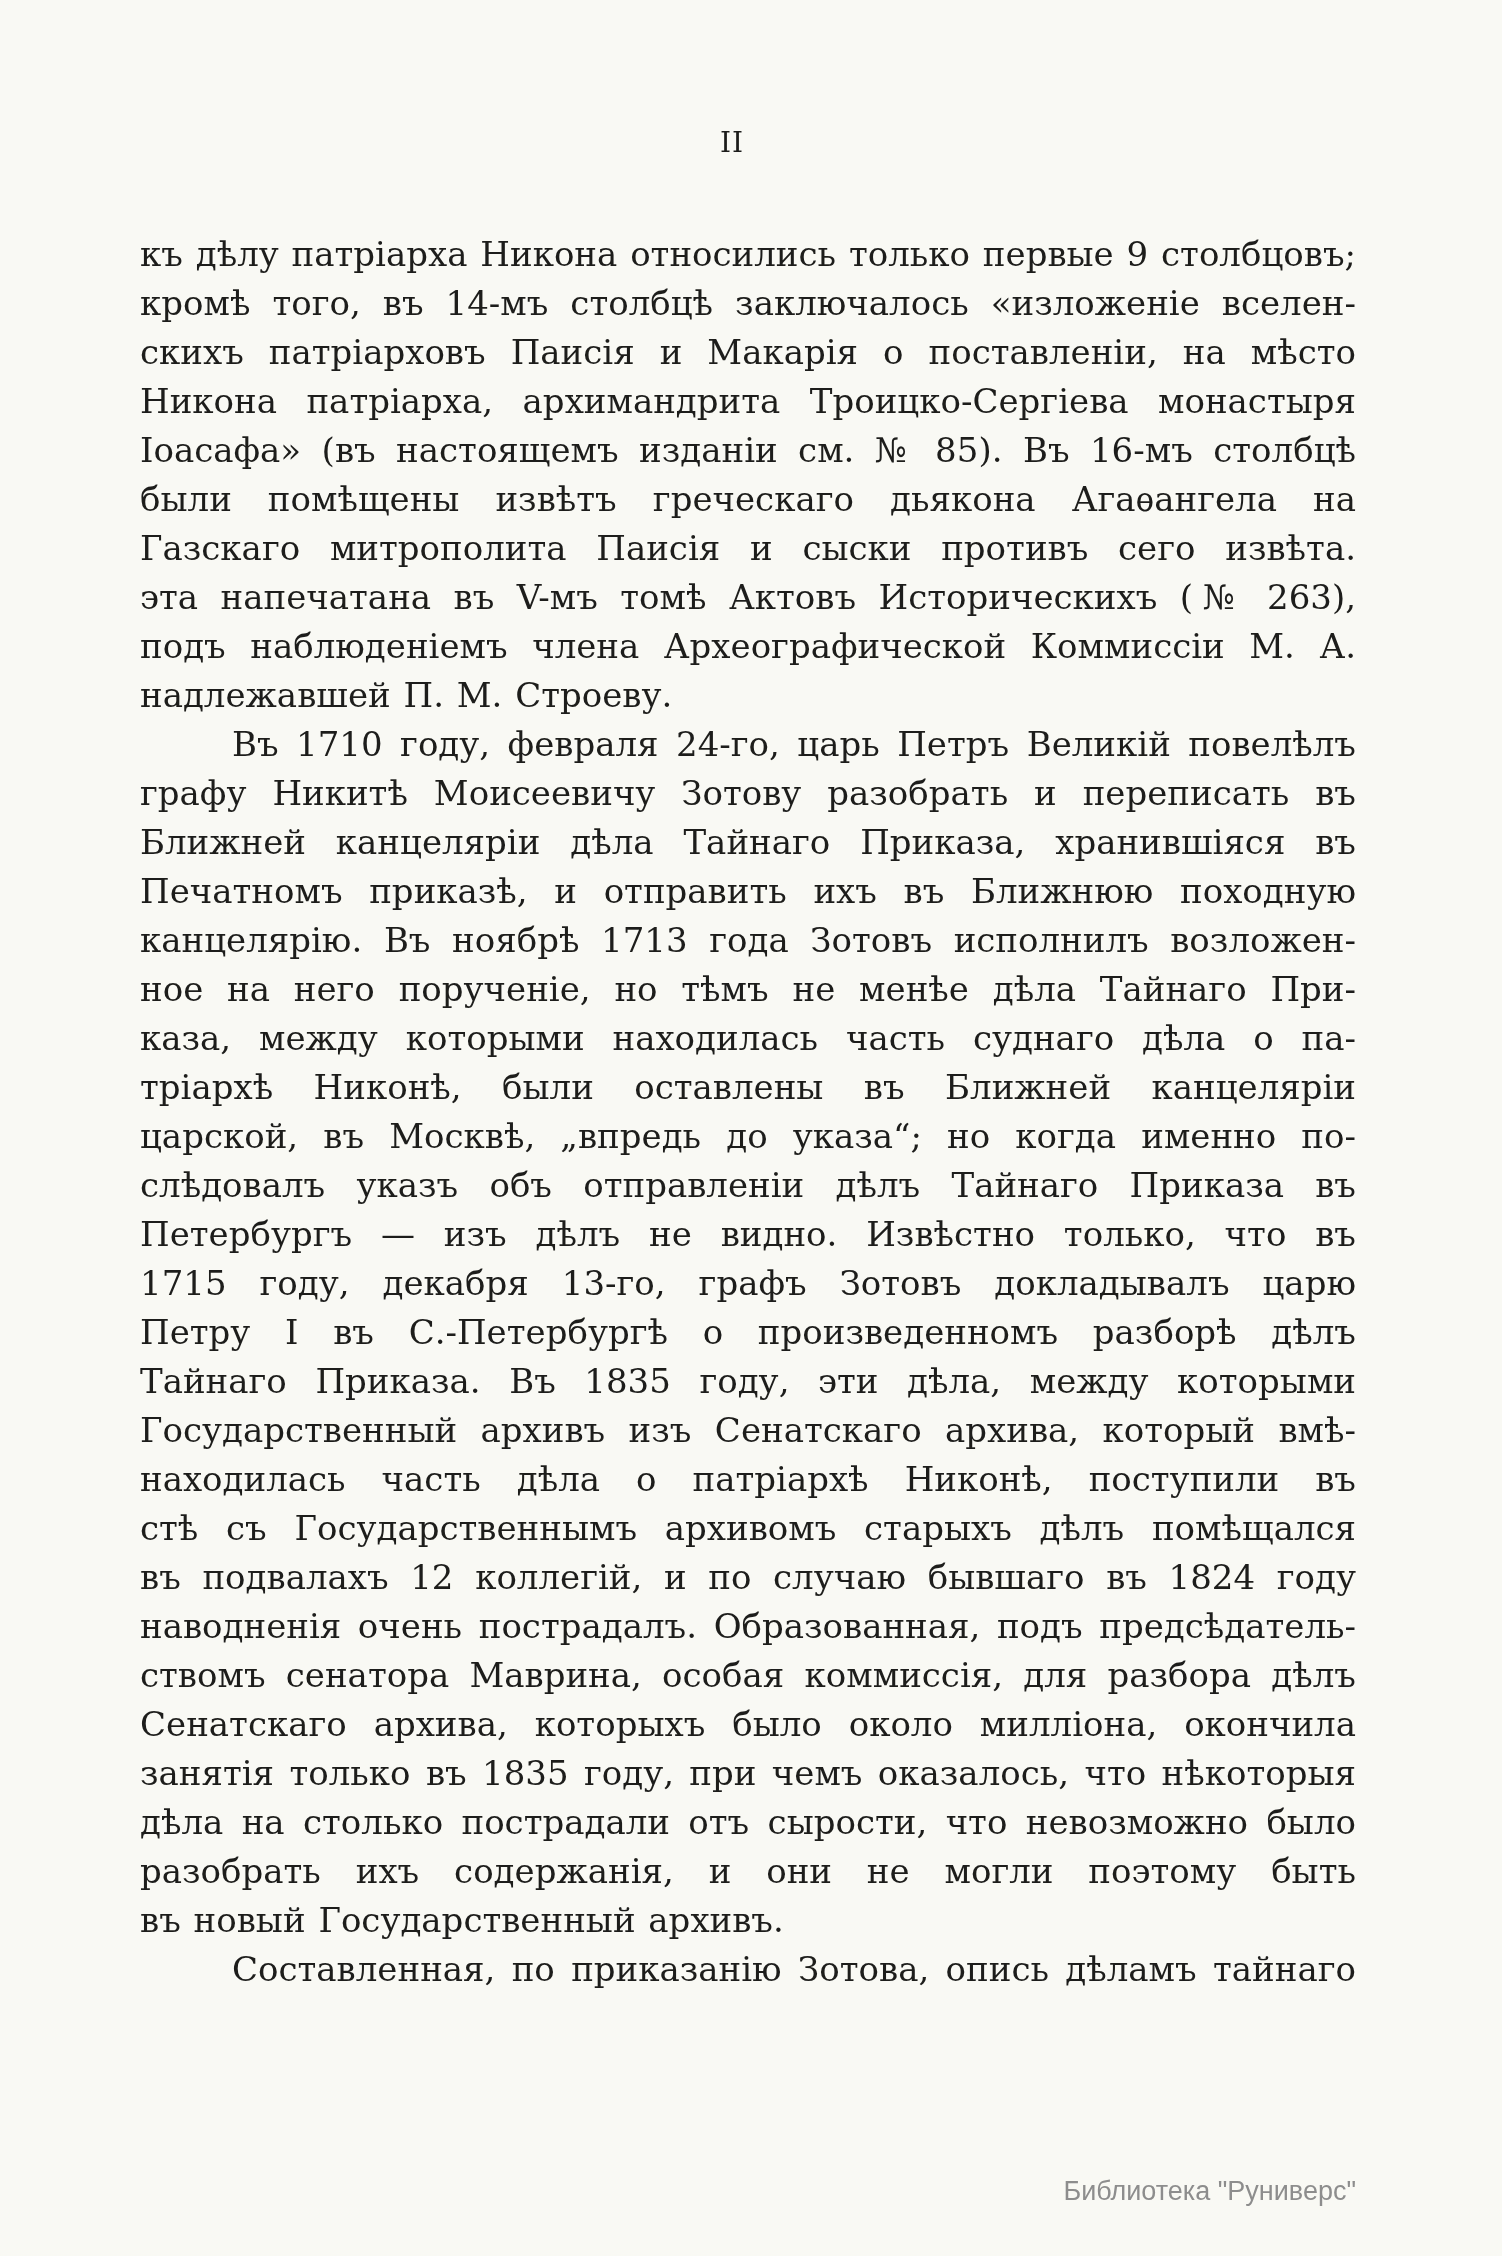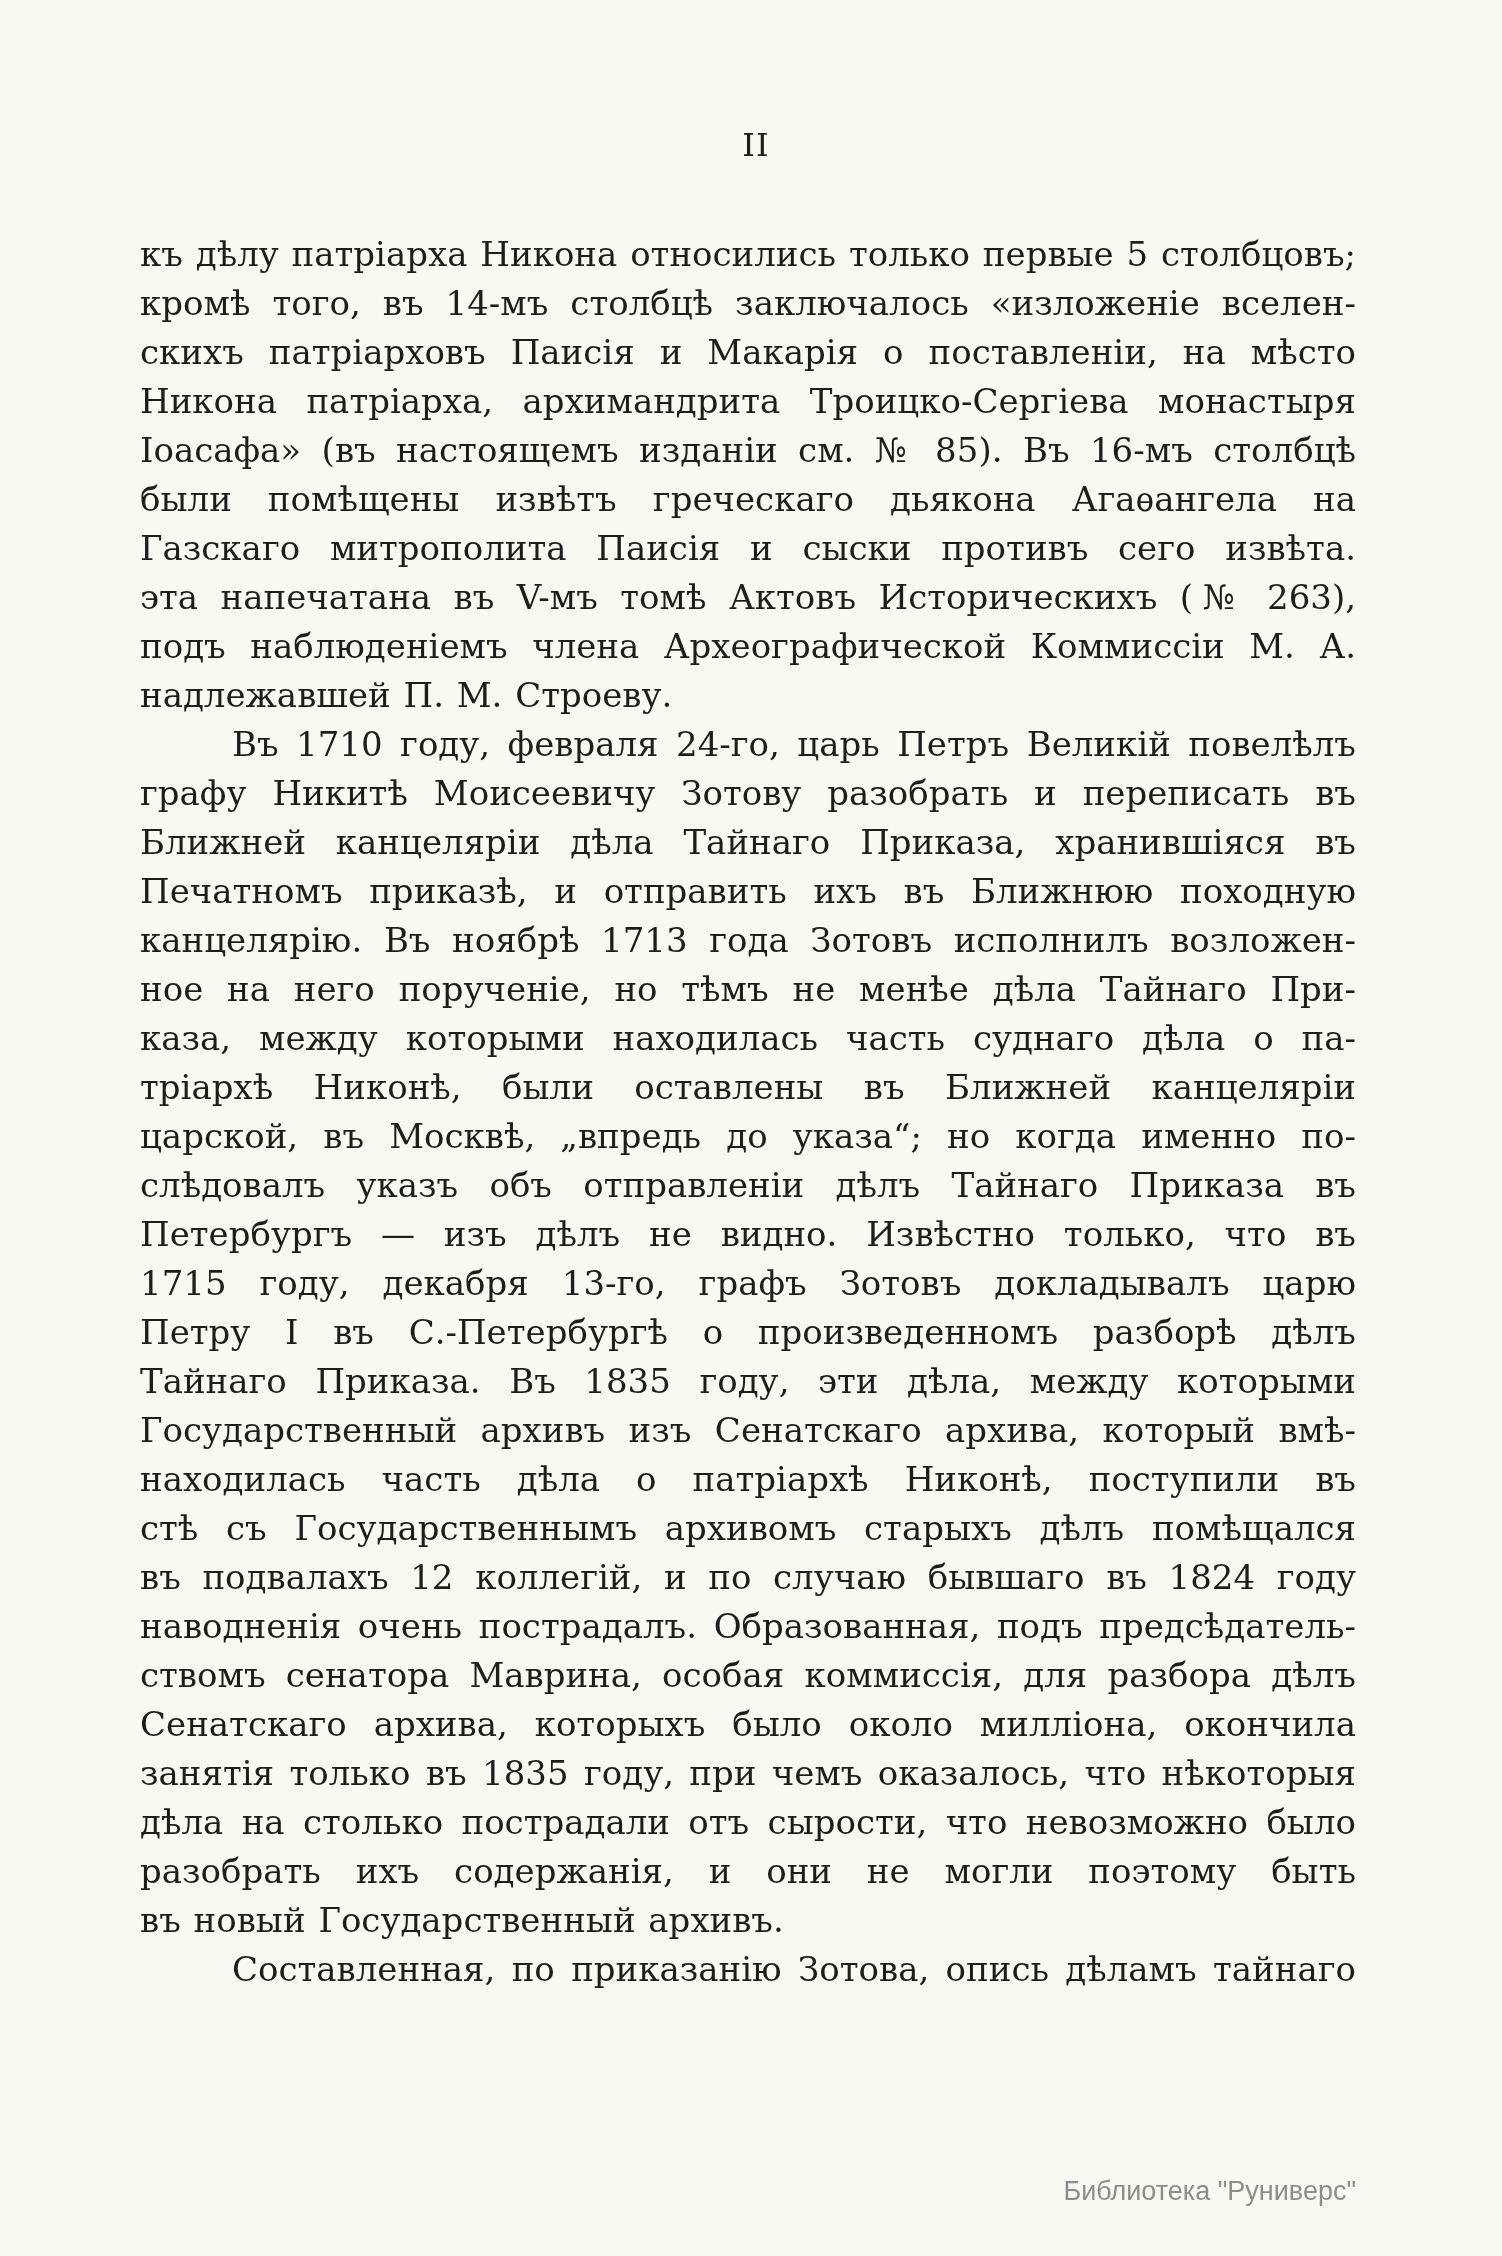--- a/index.html
+++ b/index.html
@@ -13,25 +13,25 @@
     background: #f9f9f4;
     font-family: "DejaVu Serif", serif;
     overflow: hidden;
   }
   .page {
     position: absolute;
     inset: 0;
   }
   .page-number {
     position: absolute;
-    left: 148px;
+    left: 124px;
     top: 126px;
     width: 1216px;
     text-align: center;
-    font-size: 32px;
+    font-size: 28px;
     color: #1d1d1b;
     letter-spacing: 1px;
   }
   .text-block {
     position: absolute;
     left: 140px;
     top: 230px;
     width: 1216px;
     color: #1d1d1b;
   }
@@ -67,21 +67,21 @@
   }
 </style>
 </head>
 <body>
 
 <div class="page">
   <div class="page-number">II</div>
 
   <div class="text-block">
       <div class="paragraph">
-        <div class="line">къ дѣлу патріарха Никона относились только первые 5 столбцовъ;</div>
+        <div class="line">къ дѣлу патріарха Никона относились только первые 9 столбцовъ;</div>
         <div class="line">кромѣ того, въ 14-мъ столбцѣ заключалось «изложеніе вселен-</div>
         <div class="line">скихъ патріарховъ Паисія и Макарія о поставленіи, на мѣсто</div>
         <div class="line">Никона патріарха, архимандрита Троицко-Сергіева монастыря</div>
         <div class="line">Іоасафа» (въ настоящемъ изданіи см. № 85). Въ 16-мъ столбцѣ</div>
         <div class="line">были помѣщены извѣтъ греческаго дьякона Агаѳангела на</div>
         <div class="line">Газскаго митрополита Паисія и сыски противъ сего извѣта. Опись</div>
         <div class="line">эта напечатана въ V-мъ томѣ Актовъ Историческихъ (№ 263),</div>
         <div class="line">подъ наблюденіемъ члена Археографической Коммиссіи М. А.</div>
         <div class="line flush">надлежавшей П. М. Строеву.</div>
       </div>

